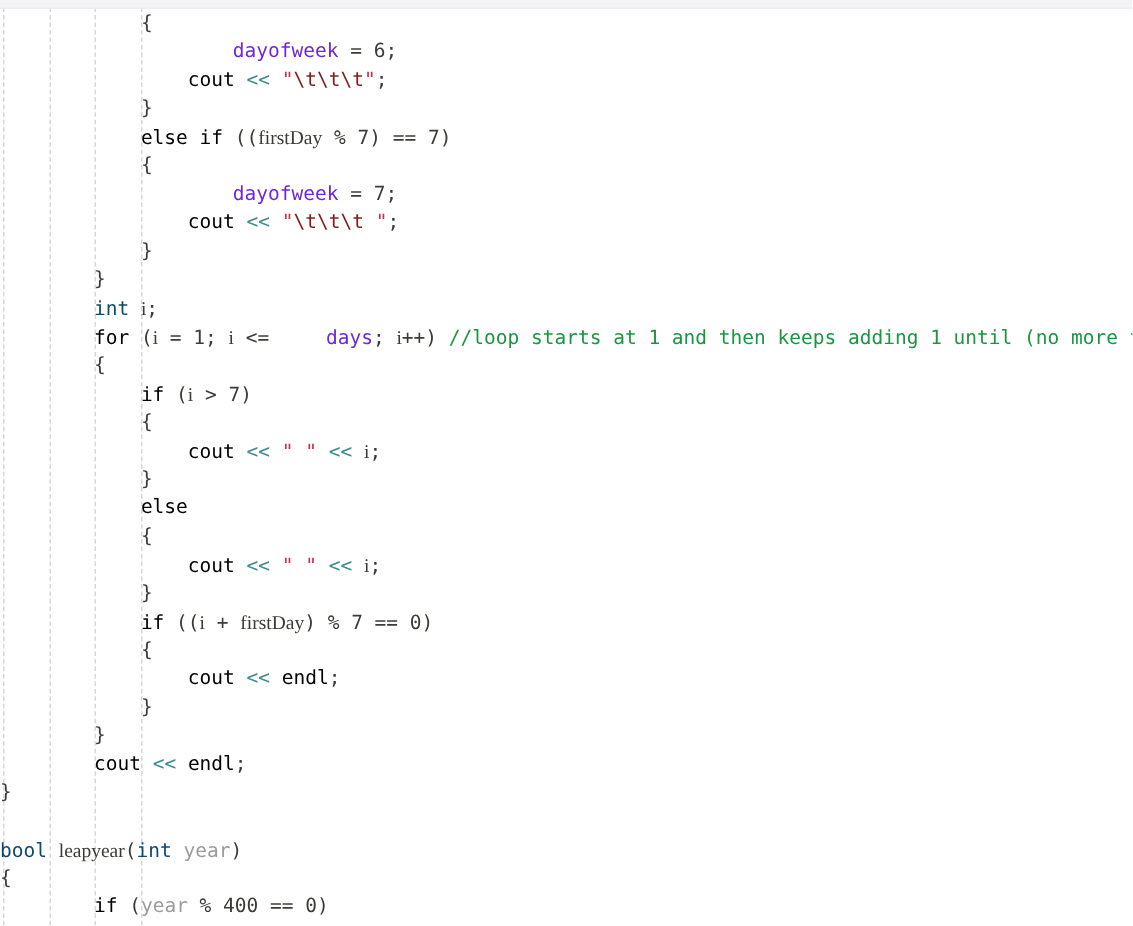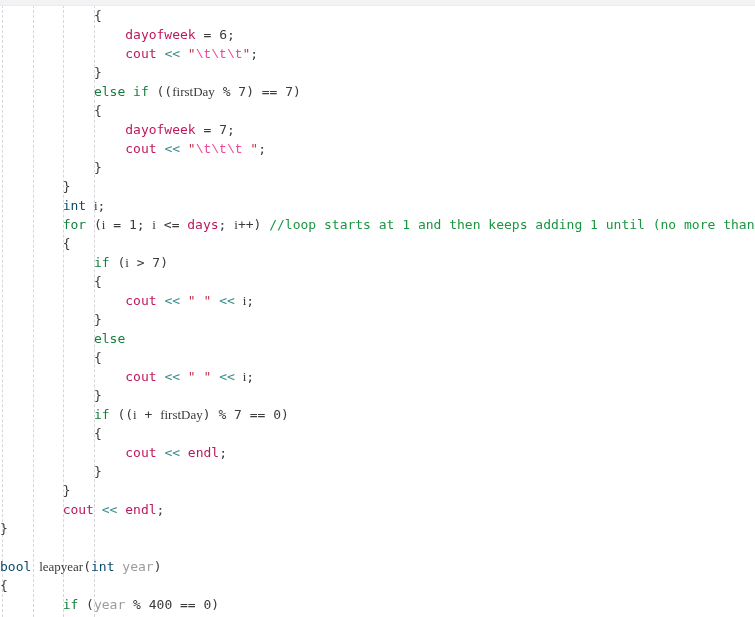--- a/index.html
+++ b/index.html
@@ -55,33 +55,33 @@
     letter-spacing: 0px;
   }
 
   .line {
     height: 19px;
     white-space: pre;
   }
 
   
   .plain    { color: #3b3b38; }
-  .kw       { color: #15803d; }   
+  .kw       { color: #000000; }   
   .type     { color: #0c4a6e; }   
-  .var      { color: #be185d; }   
+  .var      { color: #6d28d9; margin-left: 30px; }   
   .ident    { color: #3b3b38; font-family: Liberation Serif, serif; }   
   .param    { color: #9b9b9b; text-align: center; }   
   .str      { color: #c2334a; }   
-  .esc      { color: #ec4899; font-family: Liberation Mono, monospace; }   
+  .esc      { color: #7f1d1d; }   
   .op       { color: #3b8c8c; }   
   .punct    { color: #3b3b38; }
   .num      { color: #3b3b38; }
   .comment  { color: #1a9641; }
   .brace    { color: #3b3b38; }
-  .std      { color: #be185d; }   
+  .std      { color: #000000; }   
 </style>
 </head>
 <body>
 
 <div id="editor">
 
   <div id="top-scrollbar"></div>
 
   <div id="guides">
       <div class="indent-guide" style="left: 2px;"></div>

